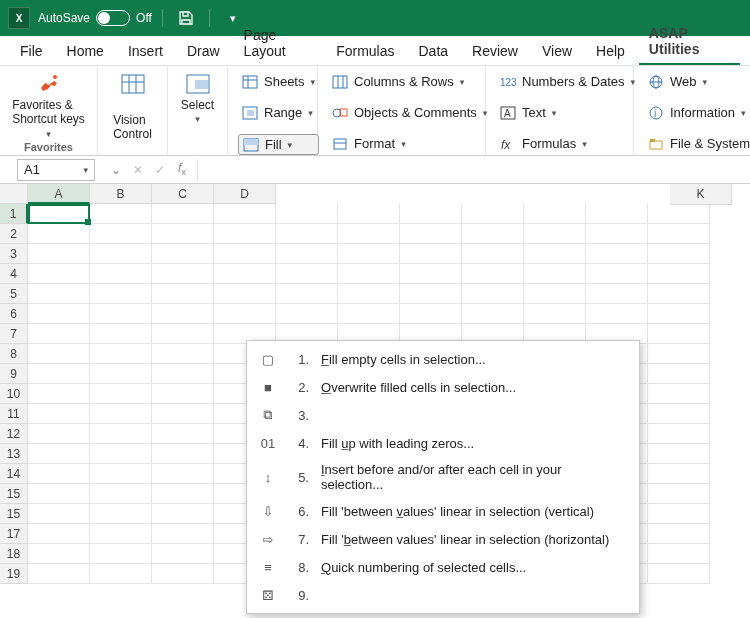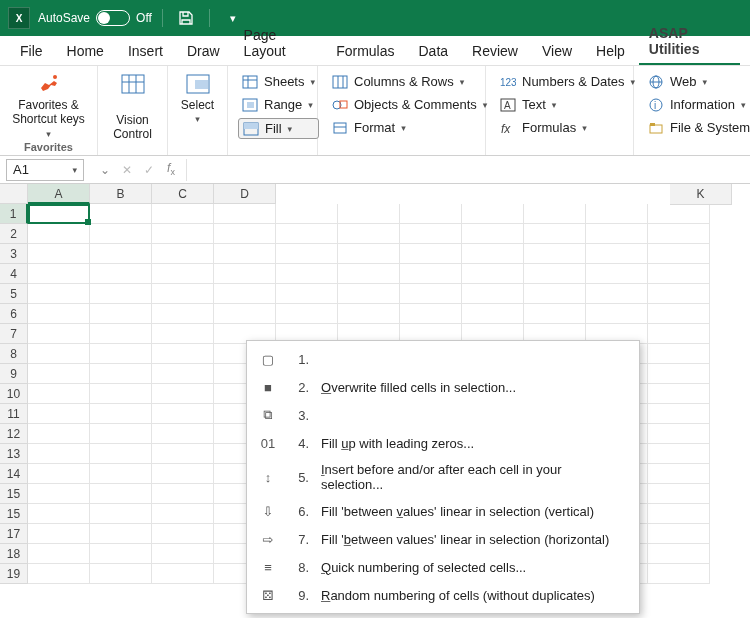--- a/index.html
+++ b/index.html
@@ -10,28 +10,28 @@
   .toggle { width:34px; height:16px; border:1px solid #fff; border-radius:8px; position:relative; }
   .toggle .knob { width:12px; height:12px; background:#fff; border-radius:50%; position:absolute; left:1px; top:1px; }
   .tb-sep { width:1px; height:18px; background:#ffffff40; margin:0 10px; }
   .tb-btn { width:26px; height:26px; display:flex; align-items:center; justify-content:center; color:#fff; }
   .tb-title { margin-left:14px; font-size:13px;margin-top:44px; }
   .tabs { height:30px; display:flex; align-items:flex-end; padding:0 10px; border-bottom:1px solid #e1e1e1; gap:4px; background:#fff; }
   .tab { padding:6px 10px; font-size:14px; color:#222; cursor:default; }
   .tab.active { color:#404040; border-bottom:2px solid #0f7a4a; font-weight:600; }
   .ribbon { display:flex; height:90px; border-bottom:1px solid #d0d0d0; background:#fff; }
   .rgroup { padding:6px 10px 2px; border-right:1px solid #e6e6e6; display:flex; flex-direction:column; align-items:center; justify-content:space-between; }
-  .big-btn { display:flex; flex-direction:column; align-items:center; gap:2px; font-size:12px; line-height:1.2; text-align:center; min-width:64px; }
+  .big-btn { display:flex; flex-direction:column; align-items:center; gap:2px; font-size:12px; line-height:1.2; text-align:left; min-width:64px; }
   .big-btn .ico { width:28px; height:24px; display:flex; align-items:center; justify-content:center; }
   .glabel { font-size:11px; color:#666; text-align:center;font-weight:bold; }
-  .col { display:flex; flex-direction:column; gap:4px; }
+  .col { display:flex; flex-direction:column; gap:12px; }
   .menu-btn { display:flex; align-items:center; gap:6px; font-size:13px; padding:2px 4px; white-space:nowrap; }
   .menu-btn.active { border:1px solid #999; border-radius:3px; background:#f3f3f3; }
   .caret { font-size:9px; color:#555; }
-  .namebox-row { height:28px; display:flex; align-items:center; border-bottom:1px solid #d0d0d0; }
+  .namebox-row { height:28px; display:flex; align-items:center; border-bottom:1px solid #d0d0d0;padding-left:11px; }
   .namebox { width:78px; height:22px; margin-left:6px; border:1px solid #bcbcbc; display:flex; align-items:center; padding:0 6px; font-size:13px; justify-content:space-between; }
   .fx-btn { width:22px; text-align:center; color:#888; font-size:12px; }
   .grid-area { position:relative; display:flex; height:434px; }
   .colheads { position:absolute; left:28px; top:0; height:20px; display:flex; }
   .colhead { width:62px; border-right:1px solid #d9d9d9; border-bottom:1px solid #d9d9d9; background:#f2f2f2; text-align:center; font-size:12px; line-height:20px; color:#444; }
   .colhead.sel { background:#d8e6dd; border-bottom:2px solid #0f7a4a; }
   .rowheads { position:absolute; left:0; top:20px; width:28px; }
   .rowhead { height:20px; border-bottom:1px solid #d9d9d9; border-right:1px solid #d9d9d9; background:#f2f2f2; text-align:center; font-size:12px; line-height:20px; color:#444; }
   .rowhead.sel { background:#d8e6dd; border-right:2px solid #0f7a4a; }
   .corner { position:absolute; left:0; top:0; width:28px; height:20px; background:#f2f2f2; border-right:1px solid #d9d9d9; border-bottom:1px solid #d9d9d9; }
@@ -562,20 +562,21 @@
     </div>
   <div class="active-cell"></div>
   <div class="kcol">
     <div class="colhead" style="width:62px;"><span>K</span></div>
   </div>
 
   <div class="dropdown" id="dropdown">
       <div class="ditem">
         <span class="dicon">▢</span>
         <span class="num">1.</span>
+        <span><span class="und">F</span>ill empty cells in selection...</span>
       </div>
       <div class="ditem">
         <span class="dicon">■</span>
         <span class="num">2.</span>
         <span><span class="und">O</span>verwrite filled cells in selection...</span>
       </div>
       <div class="ditem">
         <span class="dicon">⧉</span>
         <span class="num">3.</span>
       </div>
@@ -600,16 +601,15 @@
         <span>Fill '<span class="und">b</span>etween values' linear in selection (horizontal)</span>
       </div>
       <div class="ditem">
         <span class="dicon">≡</span>
         <span class="num">8.</span>
         <span><span class="und">Q</span>uick numbering of selected cells...</span>
       </div>
       <div class="ditem">
         <span class="dicon">⚄</span>
         <span class="num">9.</span>
-        <span><span class="und">R</span>andom numbering of cells (without duplicates)</span>
       </div>
     </div>
 </div>
 
 </body></html>

